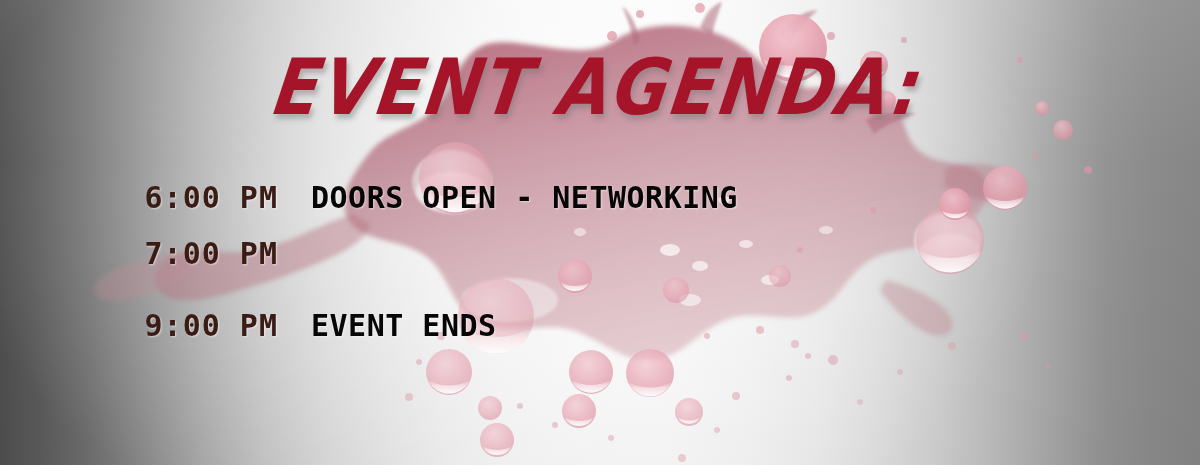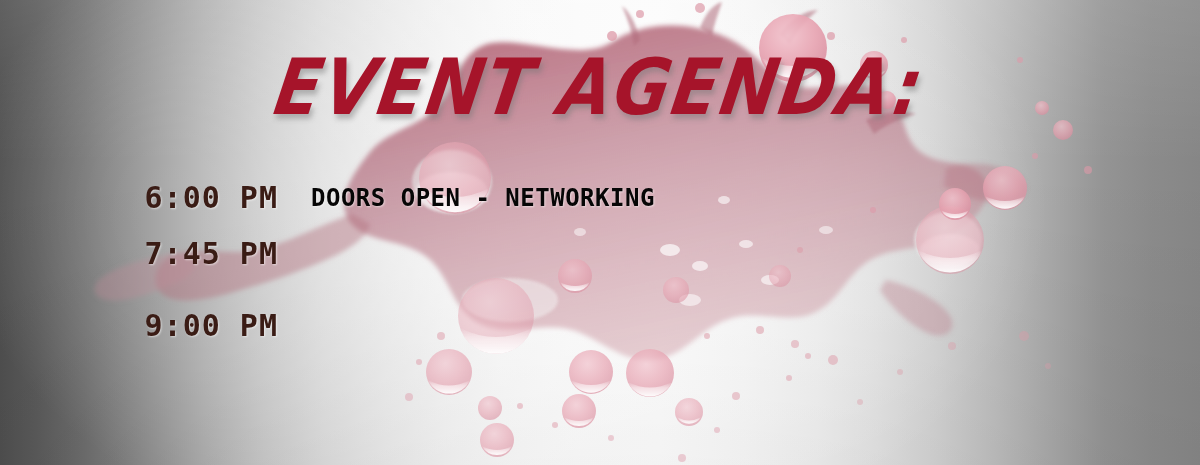--- a/index.html
+++ b/index.html
@@ -107,21 +107,21 @@
     font-weight: 700;
     letter-spacing: 1px;
     line-height: 40px;
     text-shadow: 1px 1px 2px rgba(255,255,255,0.55);
   }
 
   .desc {
     margin-left: 33px;
     color: #060606;
     font-family: "DejaVu Sans Mono", monospace;
-    font-size: 24px;
+    font-size: 30px;
     font-weight: 700;
     letter-spacing: 0.5px;
     line-height: 40px;
     max-width: 790px;
     text-shadow: 1px 1px 2px rgba(255,255,255,0.5);
   }
 </style>
 </head>
 <body>
 
@@ -320,24 +320,25 @@
   </div>
 
   <div id="agenda">
 
     <div class="row">
       <div class="time">6:00 PM</div>
       <div class="desc">DOORS OPEN - NETWORKING</div>
     </div>
 
     <div class="row">
-      <div class="time">7:45 PM</div>
+      <div class="time">7:00 PM</div>
     </div>
 
     <div class="row">
     </div>
 
     <div class="row gap-before">
       <div class="time">9:00 PM</div>
+      <div class="desc">EVENT ENDS</div>
     </div>
 
   </div>
 </div>
 
 </body></html>

